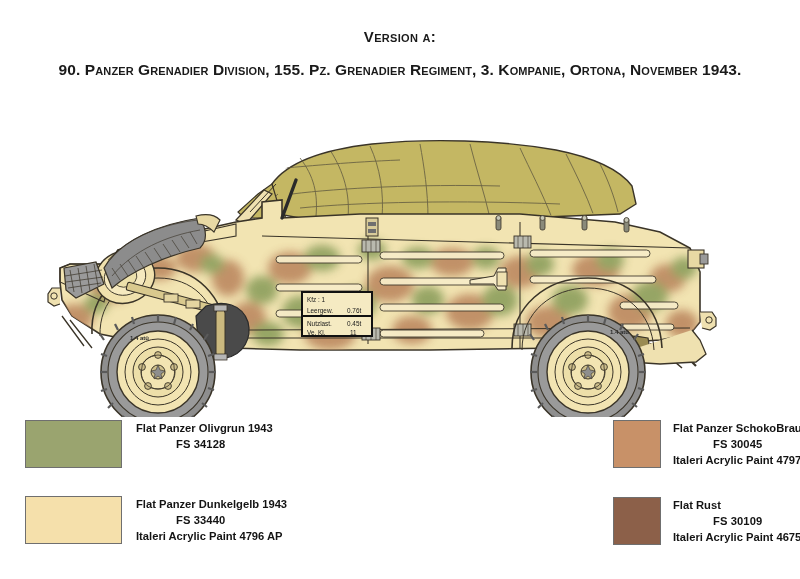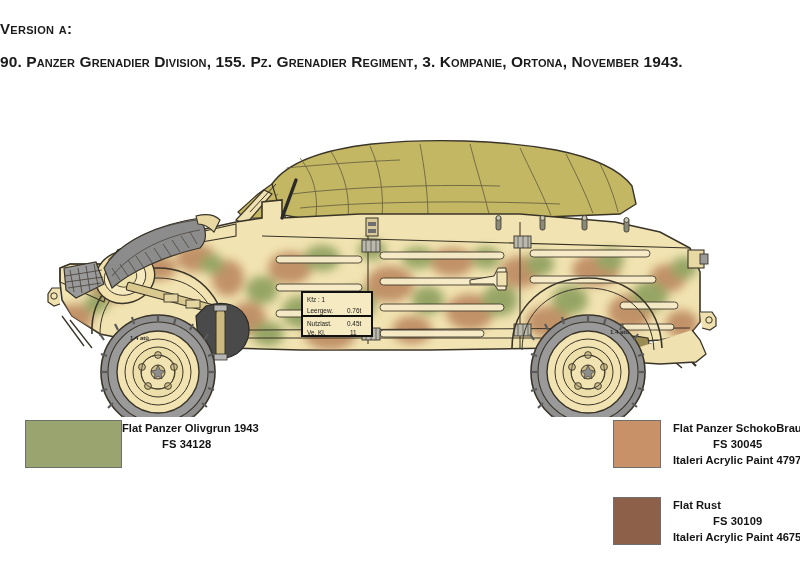--- a/index.html
+++ b/index.html
@@ -12,22 +12,22 @@
     width: 800px; height: 579px;
     position: relative;
     overflow: hidden;
     font-family: "Liberation Sans", sans-serif;
     color: #1a1a1a;
   }
 
   
   .header {
     position: absolute;
-    top: 20px; left: 0; right: 0;
-    text-align: left;
+    top: 28px; left: 0; right: 0;
+    text-align: center;
   }
   .header .ver-line {
     font-size: 15px;
     font-weight: bold;
     letter-spacing: 0.3px;
     font-variant: small-caps;
     text-transform: lowercase;
     line-height: 1.2;
   }
   .header .ver-line:first-letter { text-transform: uppercase; }
@@ -58,20 +58,21 @@
   .legend-col {
     position: absolute;
     width: 350px;
   }
   .legend-col.left  { left: 25px; }
   .legend-col.right { left: 613px; width: 190px; }
 
   .legend-item {
     display: flex;
     align-items: flex-start;
+    gap: 14px;
     margin-bottom: 28px;
   }
   .legend-col.right .legend-item { gap: 12px; }
 
   .swatch {
     width: 97px; height: 48px;
     border: 1px solid #6f6f6f;
     flex: 0 0 auto;
   }
   .legend-col.right .swatch {
@@ -487,20 +488,28 @@
   <div class="legend-col left">
 
     <div class="legend-item">
       <div class="swatch" style="background:#9aa46f"></div>
       <div class="legend-text">
         <div>Flat Panzer Olivgrun 1943</div>
         <div class="l2">FS 34128</div>
       </div>
     </div>
 
+    <div class="legend-item">
+      <div class="swatch" style="background:#f5e0ab"></div>
+      <div class="legend-text">
+        <div>Flat Panzer Dunkelgelb 1943</div>
+        <div class="l2">FS 33440</div>
+        <div>Italeri Acrylic Paint 4796 AP</div>
+      </div>
+    </div>
 
   </div>
 
   <div class="legend-col right">
 
     <div class="legend-item">
       <div class="swatch" style="background:#c89168"></div>
       <div class="legend-text">
         <div>Flat Panzer SchokoBraun</div>
         <div class="l2">FS  30045</div>

